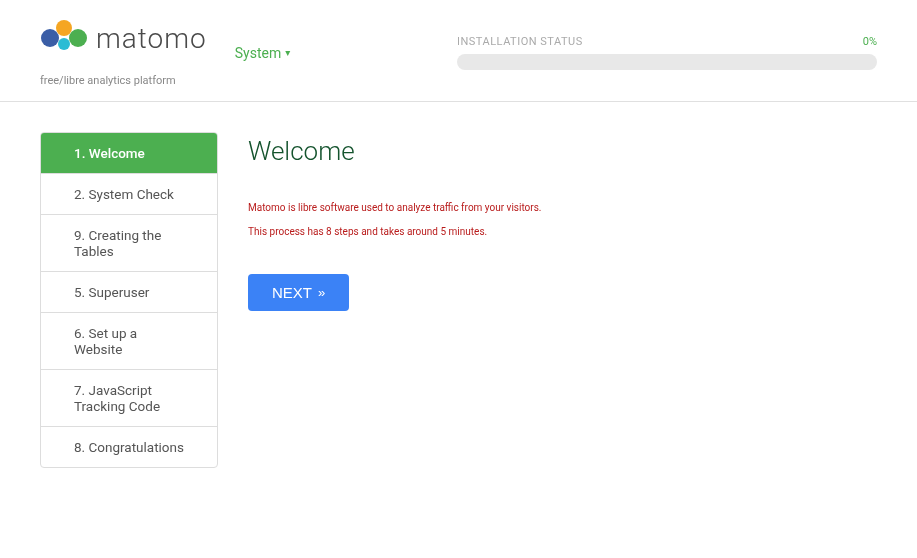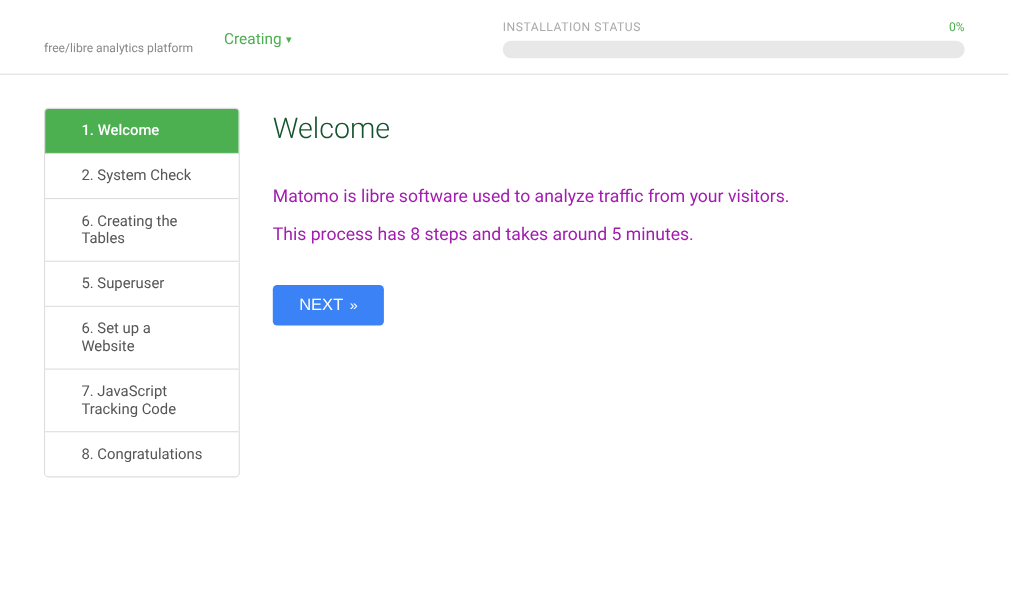--- a/index.html
+++ b/index.html
@@ -157,22 +157,22 @@
     }
 
     .content-title {
       font-size: 26px;
       font-weight: 300;
       color: #14532d;
       margin-bottom: 34px;
     }
 
     .content-text {
-      font-size: 16px;
-      color: #a21caf;
+      font-size: 10px;
+      color: #b91c1c;
       line-height: 1.6;
       margin-bottom: 8px;
     }
 
     .next-btn {
       margin-top: 26px;
       background: #3b82f6;
       color: #fff;
       border: none;
       padding: 10px 24px;
@@ -187,25 +187,39 @@
 
     .next-btn .arrows {
       font-size: 13px;
     }
   </style>
 </head>
 <body>
 
 <div class="header">
   <div class="logo-area">
+    <div class="logo">
+
+      <svg class="logo-icon" viewBox="0 0 48 40" xmlns="http://www.w3.org/2000/svg">
+
+        <circle cx="10" cy="20" r="9" fill="#3B5EA6"></circle>
+
+        <circle cx="24" cy="10" r="8" fill="#F5A623"></circle>
+
+        <circle cx="38" cy="20" r="9" fill="#4CAF50"></circle>
+
+        <circle cx="24" cy="26" r="6" fill="#2BBCD4"></circle>
+      </svg>
+      <span class="logo-text">matomo</span>
+    </div>
     <span class="logo-subtitle">free/libre analytics platform</span>
   </div>
 
   <div class="lang-selector">
-    <span>Creating</span>
+    <span>System</span>
     <span class="chevron">▾</span>
   </div>
 
   <div class="installation-status">
     <div class="status-row">
       <span class="status-label">INSTALLATION STATUS</span>
       <span class="status-percent">0%</span>
     </div>
     <div class="progress-bar-container">
       <div class="progress-bar-fill" style="width: 0%;"></div>
@@ -217,21 +231,21 @@
 
   <div class="sidebar">
     <nav class="sidebar-nav">
       <div class="sidebar-item active">
         <span>1. Welcome</span>
       </div>
       <div class="sidebar-item">
         <span>2. System Check</span>
       </div>
       <div class="sidebar-item">
-        <span>6. Creating the Tables</span>
+        <span>9. Creating the Tables</span>
       </div>
       <div class="sidebar-item">
         <span>5. Superuser</span>
       </div>
       <div class="sidebar-item">
         <span>6. Set up a Website</span>
       </div>
       <div class="sidebar-item">
         <span>7. JavaScript Tracking Code</span>
       </div>

